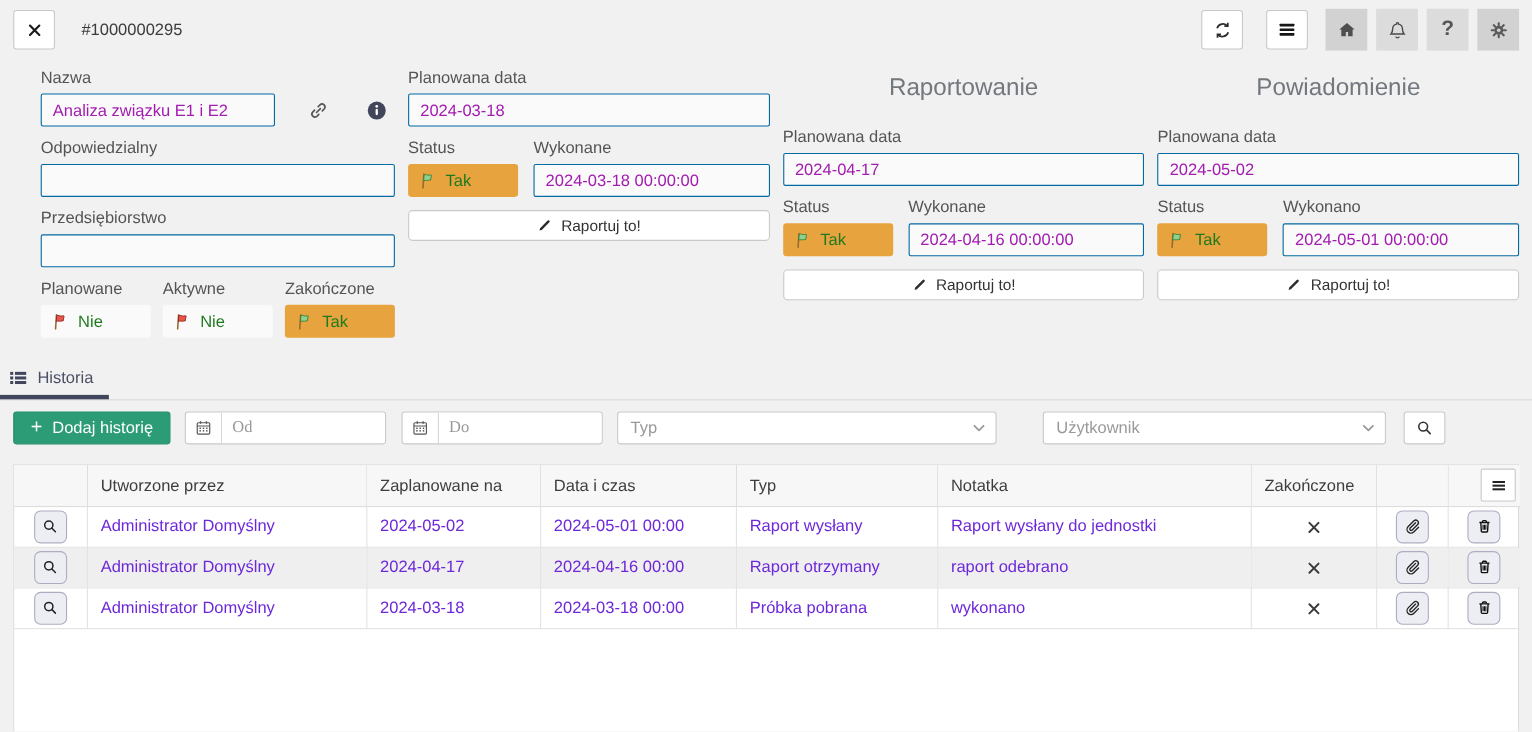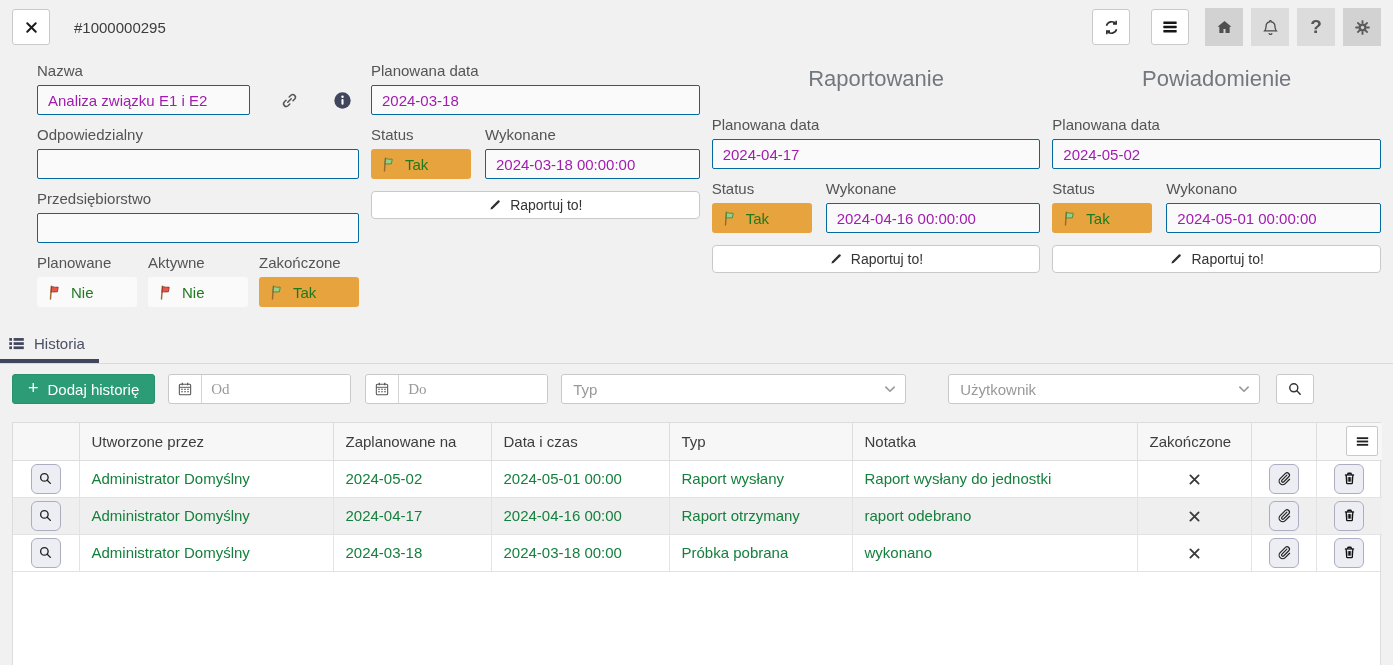--- a/index.html
+++ b/index.html
@@ -98,21 +98,21 @@
   .table-panel { margin:8px 12px 0 12px; background:#fff; border:1px solid #dcdcdc; min-height:260px; }
   table.hist { width:100%; border-collapse:collapse; table-layout:fixed; }
   table.hist th {
     background:#f7f7f7; border:1px solid #ddd; border-top:none;
     font-weight:normal; font-size:15px; color:#3d3d3d; text-align:left;
     height:37px; padding:0 12px; position:relative; white-space:nowrap; overflow:hidden;
   }
   table.hist th:first-child { border-left:none; }
   table.hist th:last-child { border-right:none; }
   table.hist td {
-    border:1px solid #e3e3e3; font-size:15px; color:#15803d;
+    border:1px solid #e3e3e3; font-size:15px; color:#6d28d9;
     height:37px; padding:0 12px; white-space:nowrap; overflow:hidden;
   }
   table.hist td:first-child { border-left:none; }
   table.hist td:last-child { border-right:none; }
   tr.alt td { background:#efefef; }
   .cell-center { text-align:center; padding:0 !important; }
   .row-btn {
     width:30px; height:30px; border:1px solid #adadc2; border-radius:6px;
     background:#eceef3; display:inline-flex; align-items:center; justify-content:center;
     vertical-align:middle; cursor:pointer;

